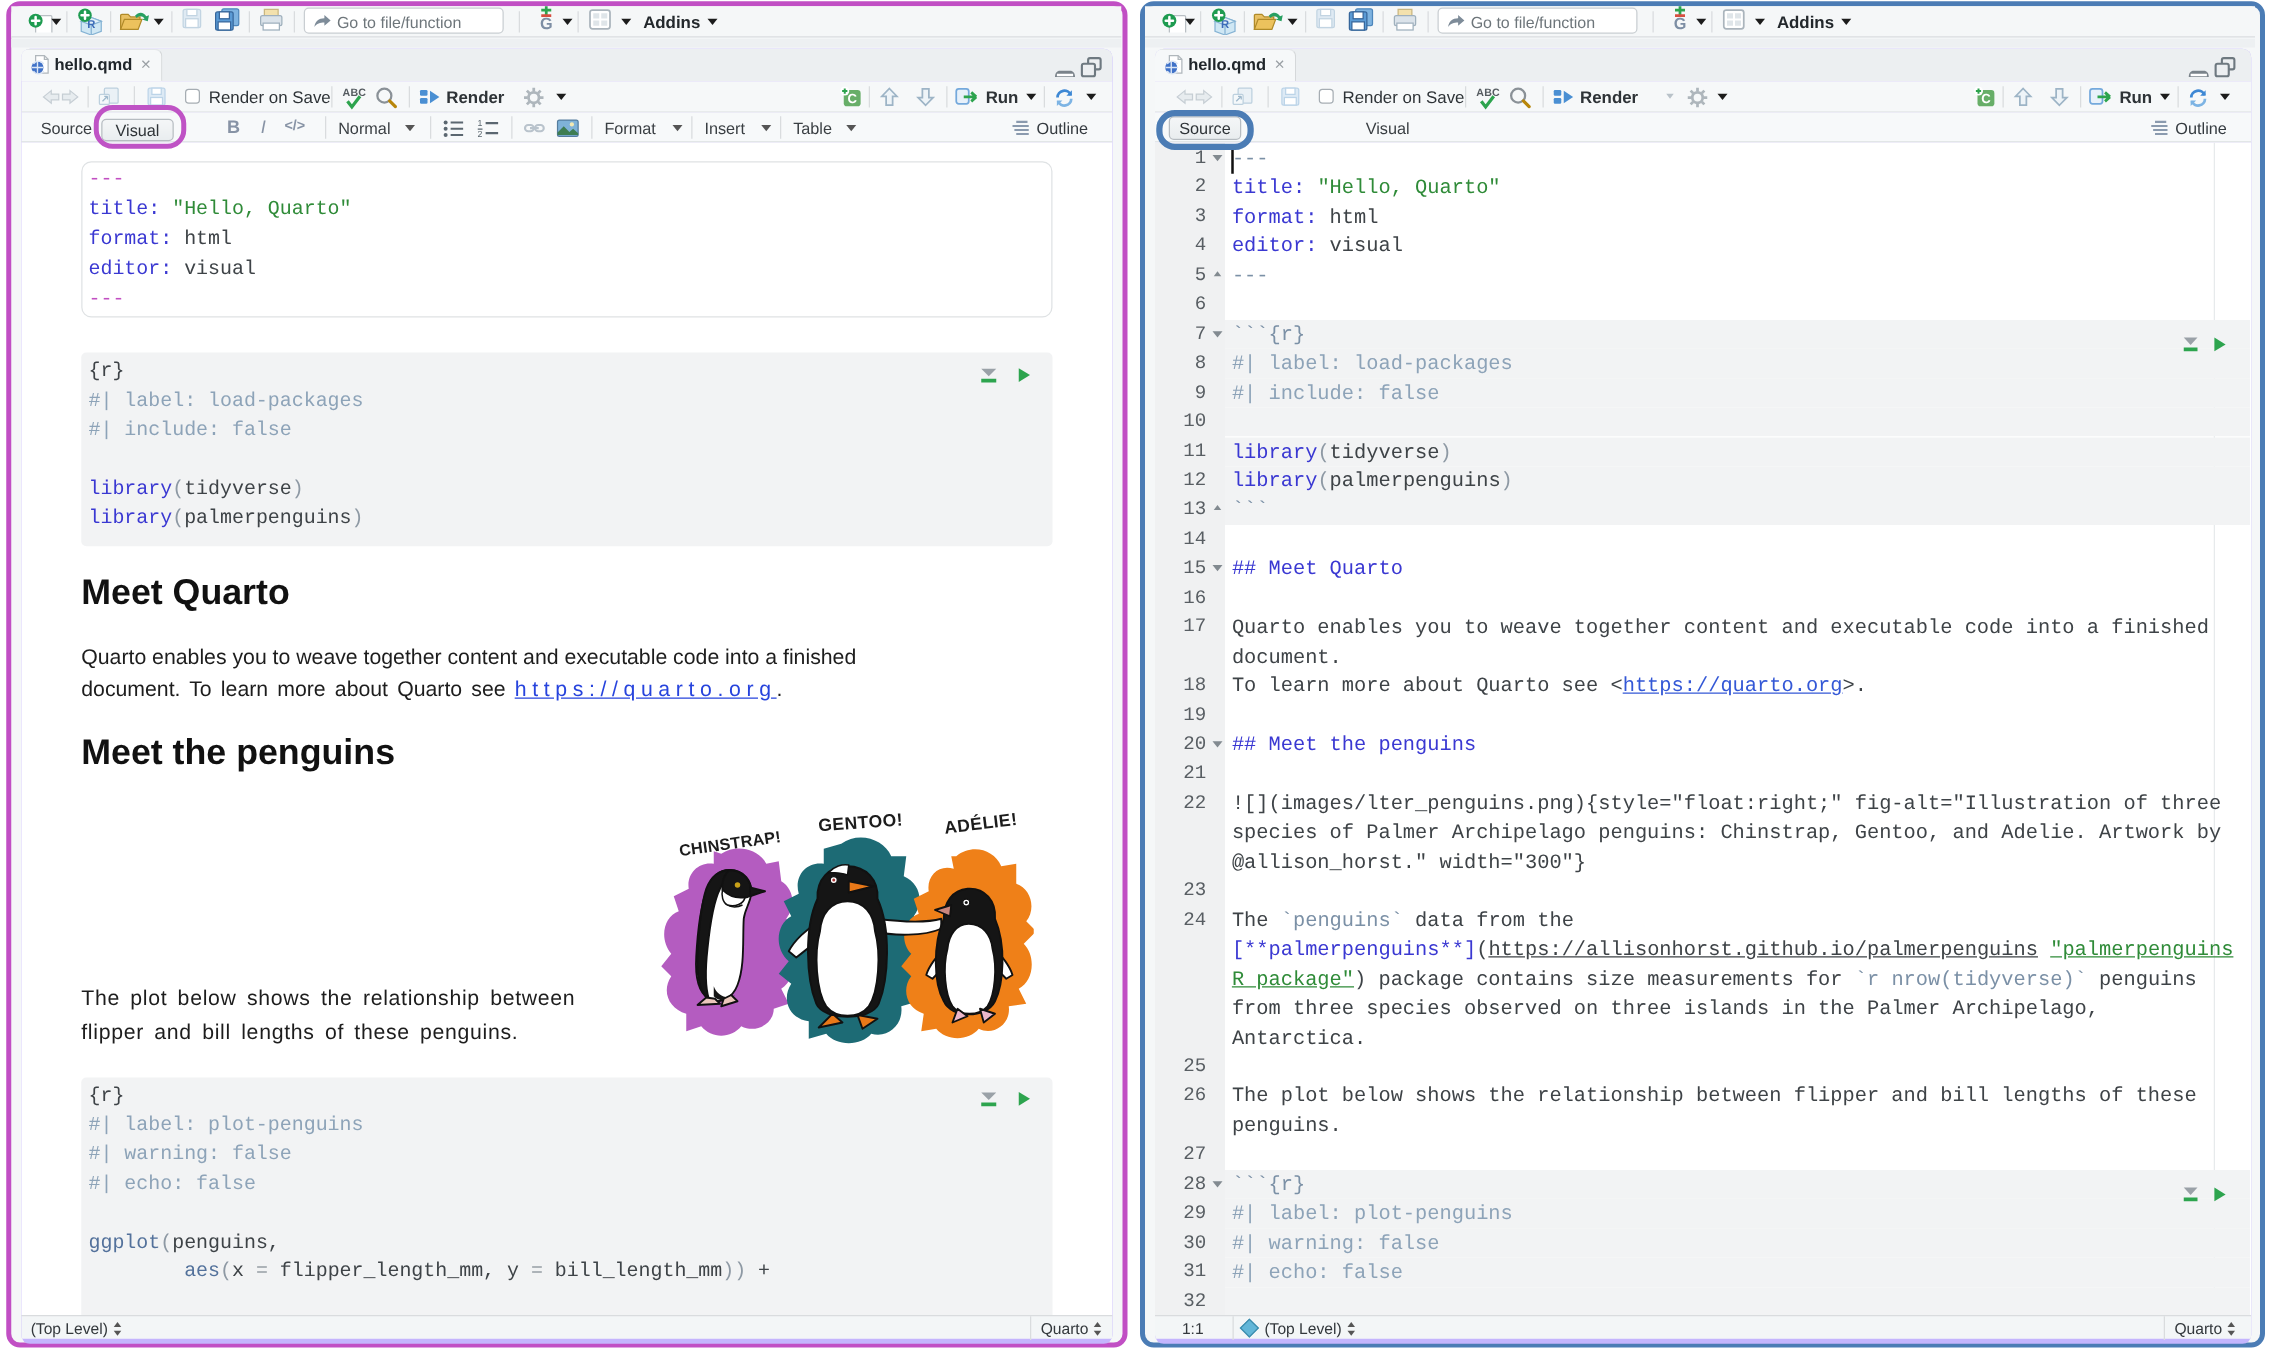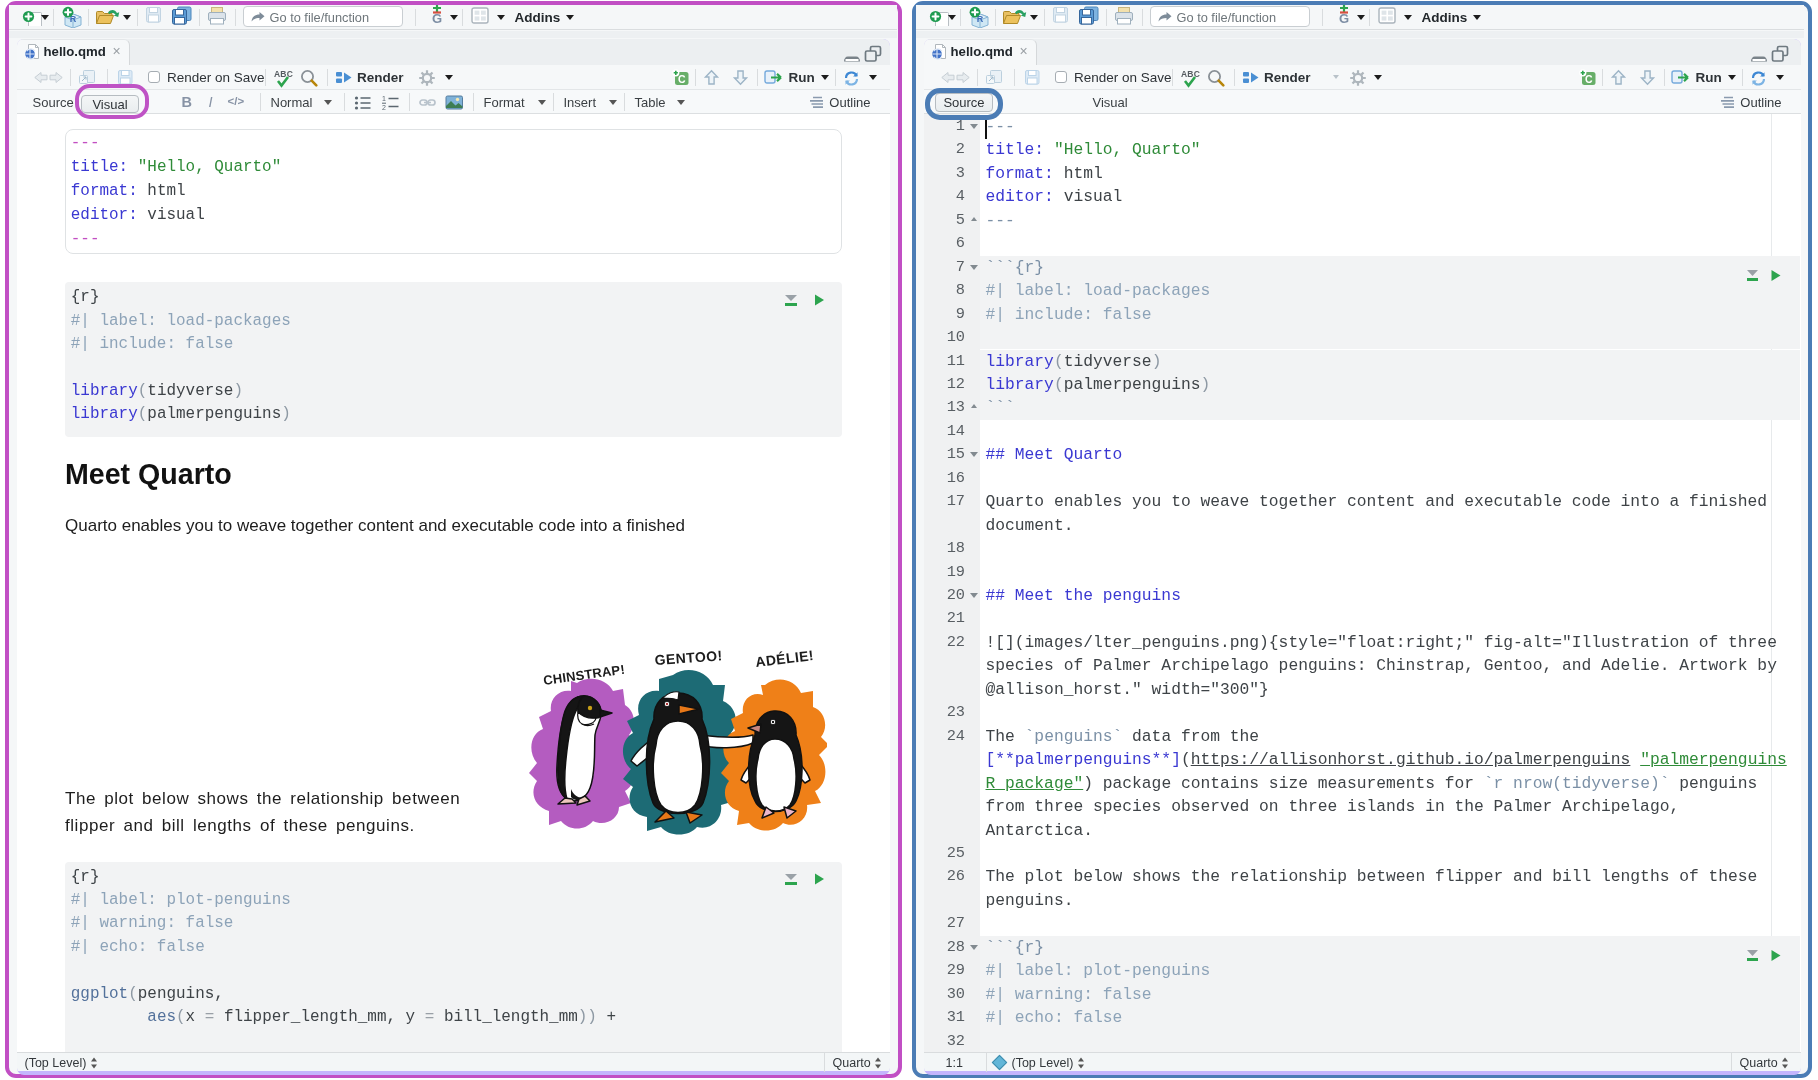--- a/index.html
+++ b/index.html
@@ -257,20 +257,22 @@
           <div class="vrow" style="left:54.3px;top:289.45px"><span class="k">library</span><span class="p">(</span><span class="d">palmerpenguins</span><span class="p">)</span></div>
           <svg style="position:absolute;left:765.5px;top:178.5px" width="20" height="14" viewBox="0 0 20 14">
             <path d="M3 2h12l-6 6z" fill="#9aa1a7"></path>
             <rect x="3" y="10" width="12" height="3" fill="#2da44e"></rect>
           </svg>
           <svg style="position:absolute;left:795.0px;top:178.5px" width="14" height="14" viewBox="0 0 14 14">
             <path d="M3 1.5L12 7 3 12.5z" fill="#2da44e"></path>
           </svg>
           <div class="h2v" style="left:48.5px;top:342.9px">Meet Quarto</div>
           <div class="prose" style="left:48.5px;top:398.5px">Quarto enables you to weave together content and executable code into a finished</div>
+          <div class="prose" style="left:48.5px;top:425px;word-spacing:2.6px">document. To learn more about Quarto see <span class="u" style="color:#2744dd;letter-spacing:4.5px">https://quarto.org</span>.</div>
+          <div class="h2v" style="left:48.5px;top:470.7px">Meet the penguins</div>
           <svg style="position:absolute;left:510.5px;top:535px" width="300" height="188" viewBox="0 0 300 188">
             <path d="M50 34 C62 26 80 30 86 42 L96 40 L98 56 C108 62 110 76 102 86 L110 94 L102 104 C112 116 110 134 98 142 L104 154 L92 158 C92 170 78 178 66 172 C58 182 42 182 34 172 L22 176 L22 162 C8 158 2 144 10 132 L2 124 L10 114 C0 102 4 84 16 80 L12 68 L24 62 C22 50 32 40 44 42 L44 32 Z" fill="#b45cc0"></path>
             <path d="M146 26 C160 16 180 22 186 36 L198 36 L196 52 C210 58 212 74 204 84 L212 94 L202 102 C214 112 214 132 202 140 L208 152 L194 156 C196 170 184 182 170 178 C162 188 142 188 134 178 L120 182 L120 168 C104 166 98 150 106 138 L96 130 L104 120 C92 110 94 90 106 84 L100 72 L112 66 C108 52 118 40 132 42 L132 30 Z" fill="#1d6b75"></path>
             <path d="M238 36 C250 26 268 30 274 44 L286 42 L286 58 C298 62 302 78 294 88 L302 96 L292 106 C302 116 300 136 288 142 L294 154 L280 156 C282 170 268 180 256 174 C248 184 230 184 222 174 L210 176 L212 162 C198 158 194 142 202 132 L194 124 L202 114 C192 104 196 86 208 82 L204 70 L216 64 C214 52 224 42 236 46 L234 36 Z" fill="#ef8018"></path>
             <text x="17" y="36" transform="rotate(-8 17 36)" font-family="Liberation Sans" font-weight="bold" font-size="13" fill="#1c1c1c" letter-spacing="0.2">CHINSTRAP!</text>
             <text x="128" y="16" transform="rotate(-4 128 16)" font-family="Liberation Sans" font-weight="bold" font-size="14" fill="#1c1c1c" letter-spacing="0.4">GENTOO!</text>
             <text x="229" y="18" transform="rotate(-7 229 18)" font-family="Liberation Sans" font-weight="bold" font-size="14" fill="#1c1c1c" letter-spacing="0.4">ADÉLIE!</text>
             <g stroke="#111" stroke-width="1.5" stroke-linejoin="round">
               <path d="M57 47 C68 47 75 56 74 66 C73 74 69 78 68 86 C67 102 69 124 63 139 C59 150 48 155 40 150 C32 145 29 132 30 116 C31 98 33 78 38 64 C42 52 48 47 57 47 Z" fill="#fff"></path>
               <path d="M57 47 C49 47 42 52 38 62 C34 74 32 96 31 114 C30 132 33 146 40 150 C37 140 37 128 39 110 C41 90 44 72 49 62 C52 55 56 50 62 49 Z" fill="#151515"></path>
@@ -556,20 +558,21 @@
           <div class="crow" style="top:282.40px"><span class="c2">```</span></div>
           <div class="ln" style="top:305.85px">14</div>
           <div class="ln" style="top:329.30px">15</div>
           <div style="position:absolute;left:46px;top:338.30px;width:0;height:0;border-left:4.5px solid transparent;border-right:4.5px solid transparent;border-top:5.5px solid #828a90"></div>
           <div class="crow" style="top:329.30px"><span class="k">## Meet Quarto</span></div>
           <div class="ln" style="top:352.75px">16</div>
           <div class="ln" style="top:376.20px">17</div>
           <div class="crow" style="top:376.20px"><span class="d">Quarto enables you to weave together content and executable code into a finished</span></div>
           <div class="crow" style="top:399.65px"><span class="d">document.</span></div>
           <div class="ln" style="top:423.10px">18</div>
+          <div class="crow" style="top:423.10px"><span class="d">To learn more about Quarto see &lt;</span><span class="u" style="color:#3458d6">https://quarto.org</span><span class="d">&gt;.</span></div>
           <div class="ln" style="top:446.55px">19</div>
           <div class="ln" style="top:470.00px">20</div>
           <div style="position:absolute;left:46px;top:479.00px;width:0;height:0;border-left:4.5px solid transparent;border-right:4.5px solid transparent;border-top:5.5px solid #828a90"></div>
           <div class="crow" style="top:470.00px"><span class="k">## Meet the penguins</span></div>
           <div class="ln" style="top:493.45px">21</div>
           <div class="ln" style="top:516.90px">22</div>
           <div class="crow" style="top:516.90px"><span class="d">![](images/lter_penguins.png){style="float:right;" fig-alt="Illustration of three</span></div>
           <div class="crow" style="top:540.35px"><span class="d">species of Palmer Archipelago penguins: Chinstrap, Gentoo, and Adelie. Artwork by</span></div>
           <div class="crow" style="top:563.80px"><span class="d">@allison_horst." width="300"}</span></div>
           <div class="ln" style="top:587.25px">23</div>

